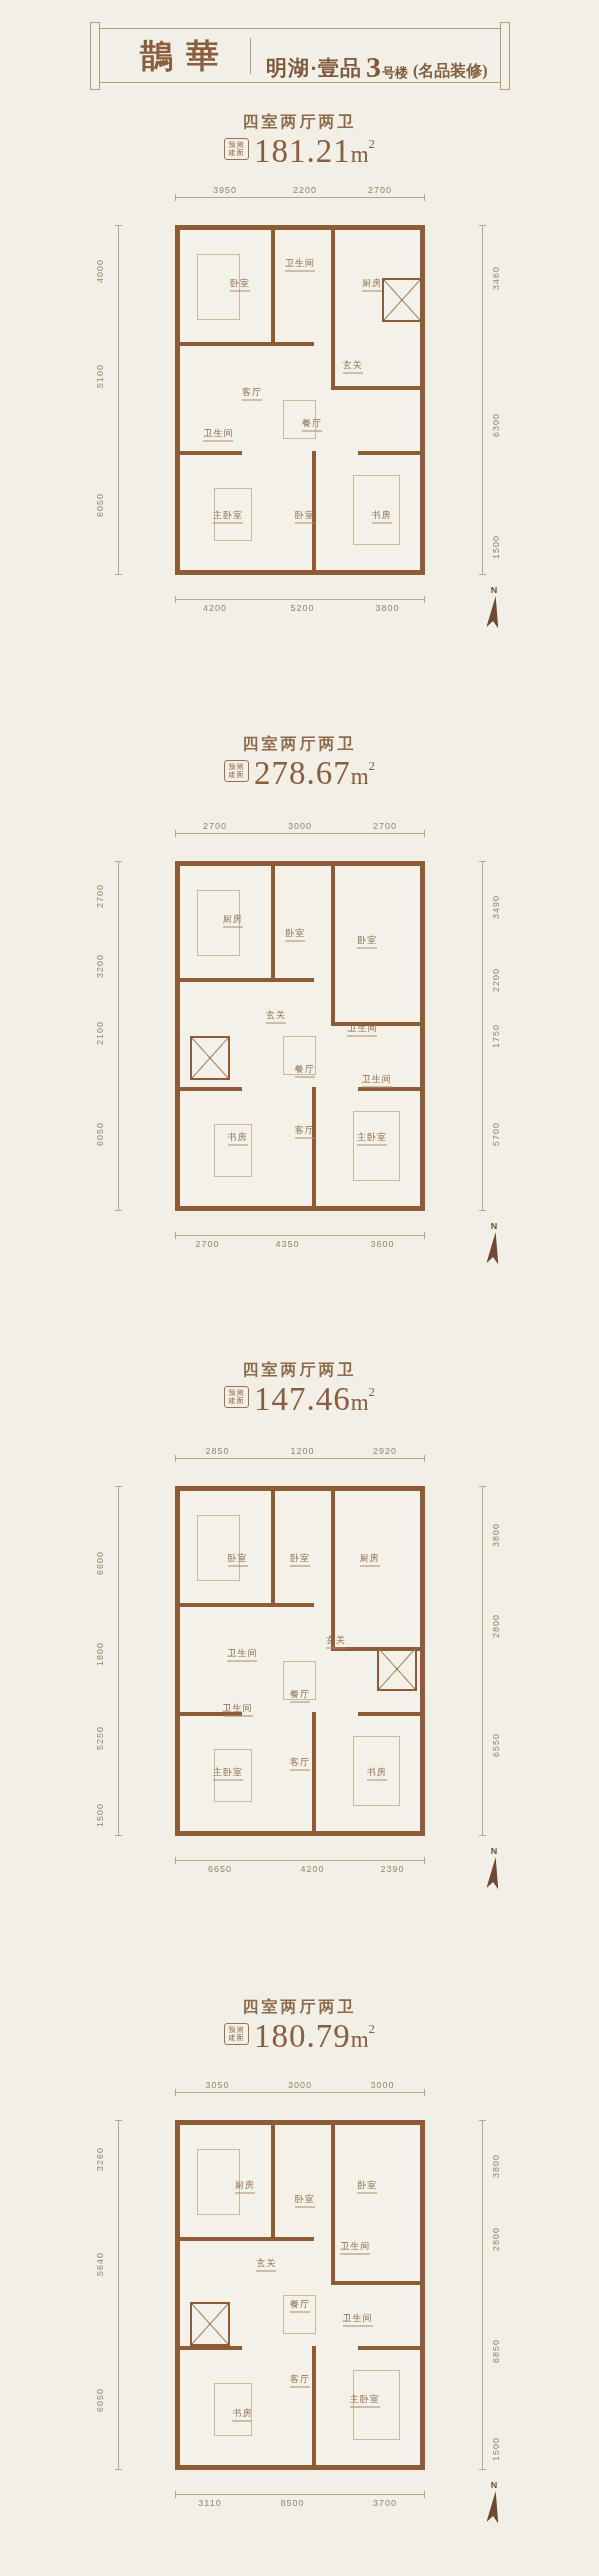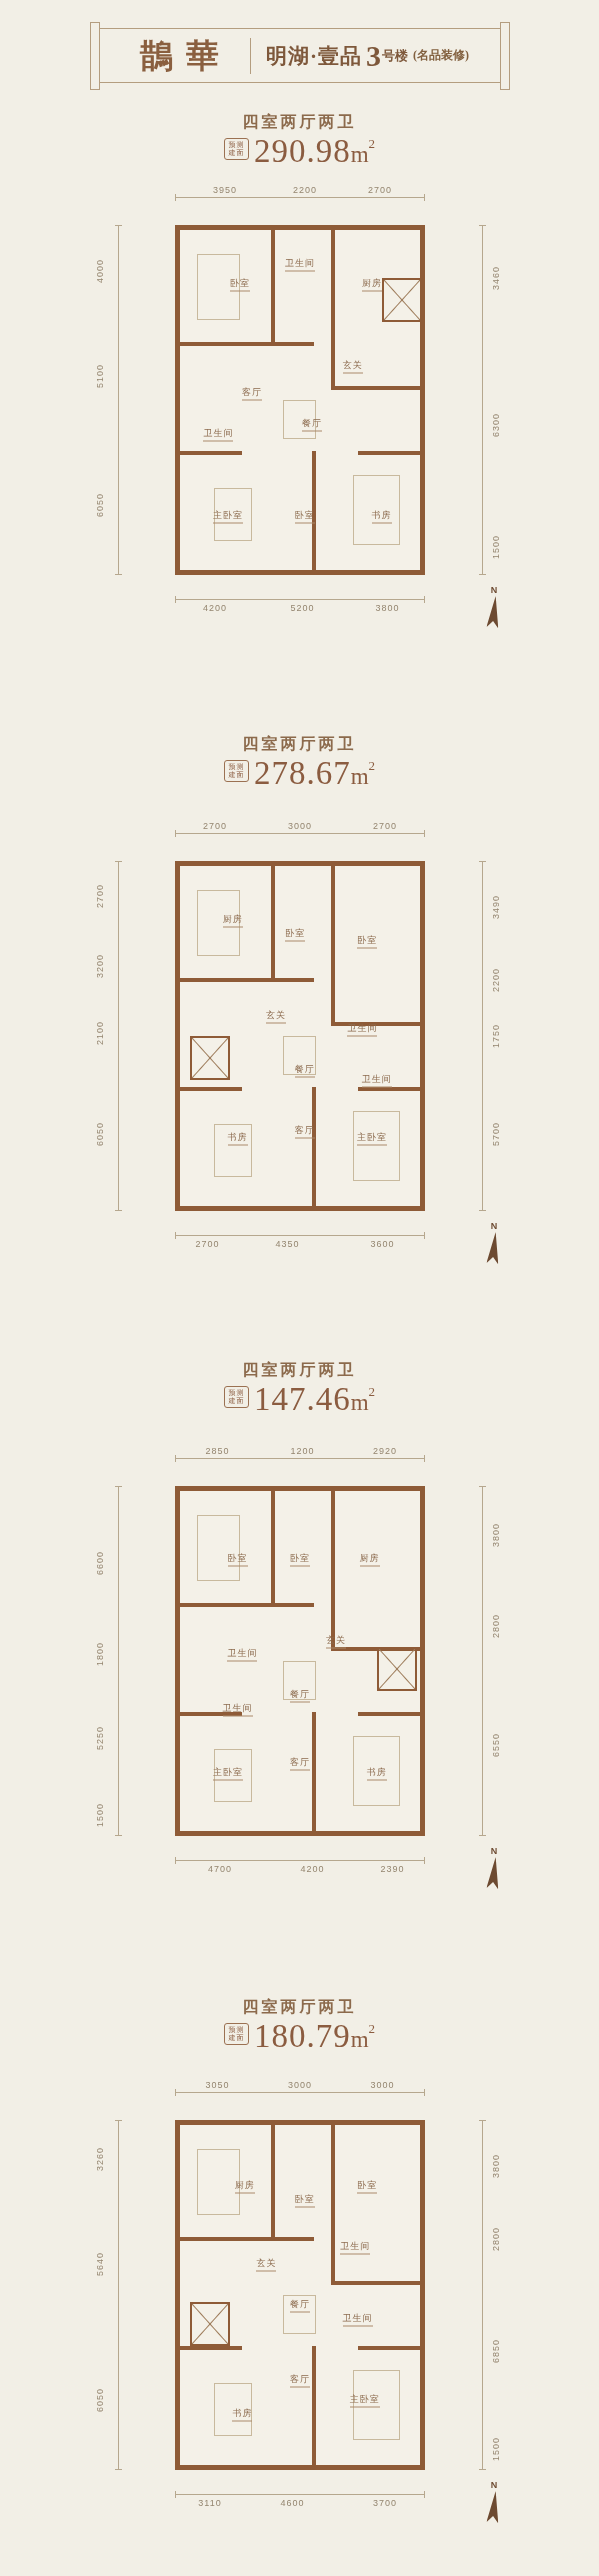--- a/index.html
+++ b/index.html
@@ -8,26 +8,26 @@
 
   
   .header-box { position:absolute; left:95px; top:28px; width:410px; height:55px;
     border:1px solid #b49d7f; box-sizing:border-box; }
   .scroll-end { position:absolute; top:-7px; width:10px; height:68px; border:1px solid #b49d7f;
     background:#f2efe6; box-sizing:border-box; }
   .scroll-end.left { left:-6px; } .scroll-end.right { right:-6px; }
   .logo { position:absolute; left:44px; top:6px; margin:0; font-family:"Liberation Serif", serif;
     font-size:33px; font-weight:bold; letter-spacing:13px; color:#8a5f3f; line-height:42px; }
   .hdr-divider { position:absolute; left:154px; top:9px; width:1px; height:36px; background:#b49d7f; }
-  .hdr-right { position:absolute; left:170px; top:0; height:53px; display:flex; align-items:center;
+  .hdr-right { position:absolute; left:170px; top:0; height:53px; display:flex; align-items:flex-end;
     color:#7e583b; font-family:"Liberation Serif", serif; white-space:nowrap; }
   .hdr-project { font-size:21px; font-weight:bold; letter-spacing:1px; }
   .hdr-num { font-size:30px; font-weight:bold; margin-left:4px; line-height:30px; }
   .hdr-suffix { font-size:13px; font-weight:bold; margin-left:1px; }
-  .hdr-note { font-size:12px; font-weight:bold; margin-left:5px; color:#82603f; }
+  .hdr-note { font-size:16px; font-weight:bold; margin-left:5px; color:#82603f; }
 
   
   .plan-section { position:absolute; left:0; width:599px; height:0; }
   .sec-title { position:absolute; left:0; top:0; width:100%; margin:0; text-align:center;
     font-family:"Liberation Serif", serif; font-size:16px; font-weight:bold; letter-spacing:3px; color:#8c6a4c; }
   .sec-area { position:absolute; left:0; top:21px; width:100%; text-align:center; color:#8b5c40; }
   .area-prefix { display:inline-block; width:21px; border:1px solid #9b7152; border-radius:3px;
     padding:2px 1px; margin-right:5px; vertical-align:7px; }
   .area-prefix span { display:block; font-size:7px; line-height:8px; letter-spacing:1px; text-align:center; }
   .area-num { font-family:"Liberation Serif", serif; font-size:33px; letter-spacing:1px; }
@@ -95,21 +95,21 @@
       <span class="hdr-project">明湖·壹品</span>
       <span class="hdr-num">3</span>
       <span class="hdr-suffix">号楼</span>
       <span class="hdr-note">(名品装修)</span>
     </div>
   </div>
 
   <section class="plan-section" style="top:112px">
     <h2 class="sec-title">四室两厅两卫</h2>
     <div class="sec-area">
-      <span class="area-prefix"><span>预测</span><span>建面</span></span><span class="area-num">290.98</span><span class="area-unit">m</span><span class="area-exp">2</span>
+      <span class="area-prefix"><span>预测</span><span>建面</span></span><span class="area-num">181.21</span><span class="area-unit">m</span><span class="area-exp">2</span>
     </div>
     <div class="figure" style="top:73px">
       <div class="dhl dhl-top"></div>
       <div class="dim-top">
         <span class="dl" style="left:20%">3950</span>
         <span class="dl" style="left:52%">2200</span>
         <span class="dl" style="left:82%">2700</span>
       </div>
       <div class="dvl dvl-left"></div>
       <div class="dim-left">
@@ -243,21 +243,21 @@
         <span class="dlv" style="top:94%">1500</span>
       </div>
       <div class="dvl dvl-right"></div>
       <div class="dim-right">
         <span class="dlv" style="top:14%">3800</span>
         <span class="dlv" style="top:40%">2800</span>
         <span class="dlv" style="top:74%">6550</span>
       </div>
       <div class="dhl dhl-bottom"></div>
       <div class="dim-bottom">
-        <span class="dl" style="left:18%">4700</span>
+        <span class="dl" style="left:18%">6650</span>
         <span class="dl" style="left:55%">4200</span>
         <span class="dl" style="left:87%">2390</span>
       </div>
       <div class="plan-body">
         <div class="iw iw-a"></div>
         <div class="iw iw-b"></div>
         <div class="iw iw-c"></div>
         <div class="iw iw-d"></div>
         <div class="iw iw-e"></div>
         <div class="iw iw-f"></div>
@@ -306,21 +306,21 @@
       <div class="dvl dvl-right"></div>
       <div class="dim-right">
         <span class="dlv" style="top:13%">3800</span>
         <span class="dlv" style="top:34%">2800</span>
         <span class="dlv" style="top:66%">6850</span>
         <span class="dlv" style="top:94%">1500</span>
       </div>
       <div class="dhl dhl-bottom"></div>
       <div class="dim-bottom">
         <span class="dl" style="left:14%">3110</span>
-        <span class="dl" style="left:47%">4600</span>
+        <span class="dl" style="left:47%">8500</span>
         <span class="dl" style="left:84%">3700</span>
       </div>
       <div class="plan-body">
         <div class="iw iw-a"></div>
         <div class="iw iw-b"></div>
         <div class="iw iw-c"></div>
         <div class="iw iw-d"></div>
         <div class="iw iw-e"></div>
         <div class="iw iw-f"></div>
         <div class="iw iw-g"></div>

